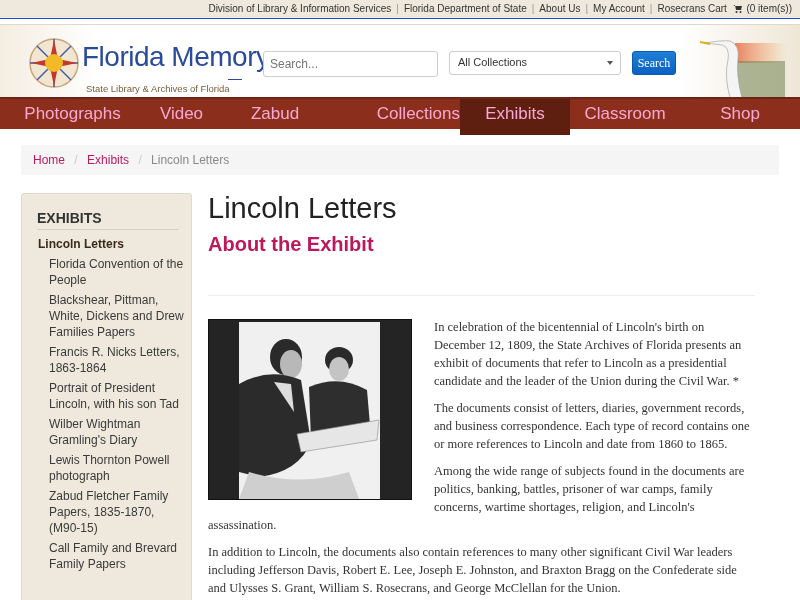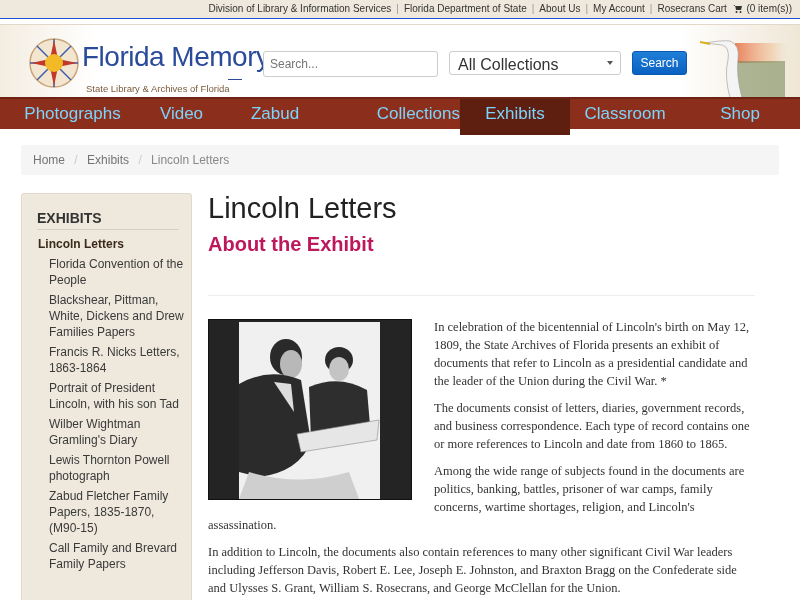--- a/index.html
+++ b/index.html
@@ -15,33 +15,33 @@
 
   
   .header { position: absolute; left: 0; top: 24px; width: 800px; height: 73px;
     background: linear-gradient(90deg, #f4ede1 0%, #ffffff 12%, #ffffff 85%, #efe6d6 100%);
     border-top: 1px solid #e2d8c8; }
   .logo { position: absolute; left: 28px; top: 10px; width: 230px; height: 55px; }
   .logo .title { position: absolute; left: 54px; top: 6px; font-family: Liberation Sans, sans-serif; font-size: 28px; color: #2a4a9a; letter-spacing: -0.5px; white-space: nowrap; }
   .logo .subtitle { position: absolute; left: 58px; top: 48px; font-size: 9.5px; color: #7a5a3a; white-space: nowrap; }
   .logo .underline { position: absolute; left: 200px; top: 44px; width: 14px; height: 1px; background: #2a4a9a; }
   .search-input { position: absolute; left: 263px; top: 26px; width: 175px; height: 24px; border: 1px solid #ccc; border-radius: 3px; background: #fff; font-size: 12px; color: #999; padding: 12px 6px; }
-  .collection-select { position: absolute; left: 449px; top: 26px; width: 172px; height: 24px; border: 1px solid #ccc; border-radius: 3px; background: #fff; font-size: 16px; color: #333; padding: 4px 8px; }
+  .collection-select { position: absolute; left: 449px; top: 26px; width: 172px; height: 24px; border: 1px solid #ccc; border-radius: 3px; background: #fff; font-size: 11px; color: #333; padding: 4px 8px; }
   .collection-select .caret { position: absolute; right: 7px; top: 9px; width: 0; height: 0; border-left: 3px solid transparent; border-right: 3px solid transparent; border-top: 4px solid #555; }
-  .search-button { position: absolute; left: 632px; top: 26px; width: 55px; height: 24px; border-radius: 3px; background: linear-gradient(#1e7fd6, #0b61c2); border: 1px solid #0a5ab3; color: #fff; font-size: 12px; text-align: center; line-height: 22px; }
+  .search-button { position: absolute; left: 632px; top: 26px; width: 44px; height: 24px; border-radius: 3px; background: linear-gradient(#1e7fd6, #0b61c2); border: 1px solid #0a5ab3; color: #fff; font-size: 12px; text-align: center; line-height: 22px; font-family: Liberation Serif, serif; }
   .heron { position: absolute; left: 700px; top: 0; width: 100px; height: 73px; }
 
   
   .mainnav { position: absolute; left: 0; top: 97px; width: 800px; height: 32px; background: #8b2f1c; border-top: 2px solid #6e2414; display: flex; }
-  .mainnav .item { height: 36px; color: #7dd3fc; font-size: 17px; line-height: 30px; text-align: center; white-space: nowrap; }
+  .mainnav .item { height: 36px; color: #f9a8d4; font-size: 17px; line-height: 30px; text-align: center; white-space: nowrap; }
   .mainnav .item.active { background: #5e1f10; }
 
   
   .breadcrumb { position: absolute; left: 21px; top: 145px; width: 758px; height: 30px; background: #f5f5f5; border-radius: 3px; font-size: 12px; padding: 8px 12px; white-space: nowrap; }
-  .breadcrumb a { color: #737373; text-decoration: none; }
+  .breadcrumb a { color: #be185d; text-decoration: none; }
   .breadcrumb .sep { color: #ccc; margin: 0 6px; }
   .breadcrumb .current { color: #888; }
 
   
   .sidebar { position: absolute; left: 21px; top: 193px; width: 171px; height: 420px; background: #efe9dd; border: 1px solid #e2d9c9; border-radius: 3px; }
   .sidebar .heading { position: absolute; left: 15px; top: 16px; font-size: 14px; font-weight: bold; color: #333; }
   .sidebar .hr { position: absolute; left: 15px; top: 35px; width: 142px; height: 1px; background: #d8cfbf; }
   .sidebar .current-item { position: absolute; left: 16px; top: 43px; font-size: 12px; font-weight: bold; color: #3a2a1a; }
   .sidebar ul { position: absolute; left: 27px; top: 62px; width: 135px; list-style: none; }
   .sidebar li { font-size: 12px; line-height: 16px; color: #3a3a3a; margin-bottom: 4px; }
@@ -178,17 +178,17 @@
       <path d="M70 65 Q100 52 128 68 L132 115 L72 118 Z" fill="#2e2e2e"></path>
 
       <path d="M58 112 L140 98 L138 118 L62 130 Z" fill="#e6e6e6" stroke="#888" stroke-width="0.6"></path>
       <path d="M10 150 Q60 165 110 150 L120 177 L0 177 Z" fill="#cfcfcf"></path>
     </svg>
   </div>
 </div>
 
 <div class="body-text">
   <div class="float-space"></div>
-  <p>In celebration of the bicentennial of Lincoln's birth on May 12, 1809, the State Archives of Florida presents an exhibit of documents that refer to Lincoln as a presidential candidate and the leader of the Union during the Civil War. *</p>
+  <p>In celebration of the bicentennial of Lincoln's birth on December 12, 1809, the State Archives of Florida presents an exhibit of documents that refer to Lincoln as a presidential candidate and the leader of the Union during the Civil War. *</p>
   <p>The documents consist of letters, diaries, government records, and business correspondence. Each type of record contains one or more references to Lincoln and date from 1860 to 1865.</p>
   <p>Among the wide range of subjects found in the documents are politics, banking, battles, prisoner of war camps, family concerns, wartime shortages, religion, and Lincoln's assassination.</p>
   <p>In addition to Lincoln, the documents also contain references to many other significant Civil War leaders including Jefferson Davis, Robert E. Lee, Joseph E. Johnston, and Braxton Bragg on the Confederate side and Ulysses S. Grant, William S. Rosecrans, and George McClellan for the Union.</p>
 </div>
 
 </body></html>

